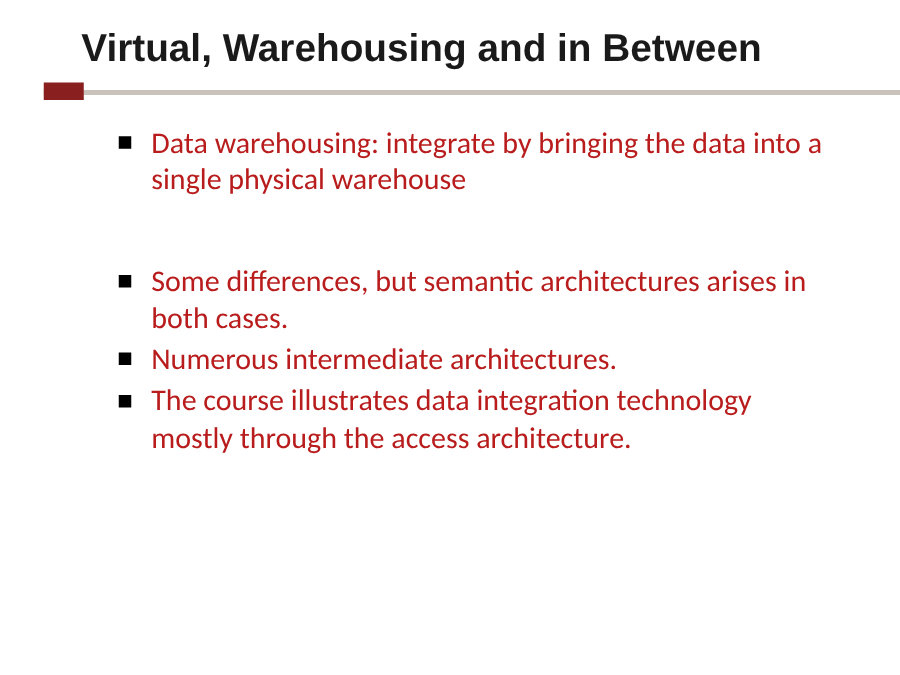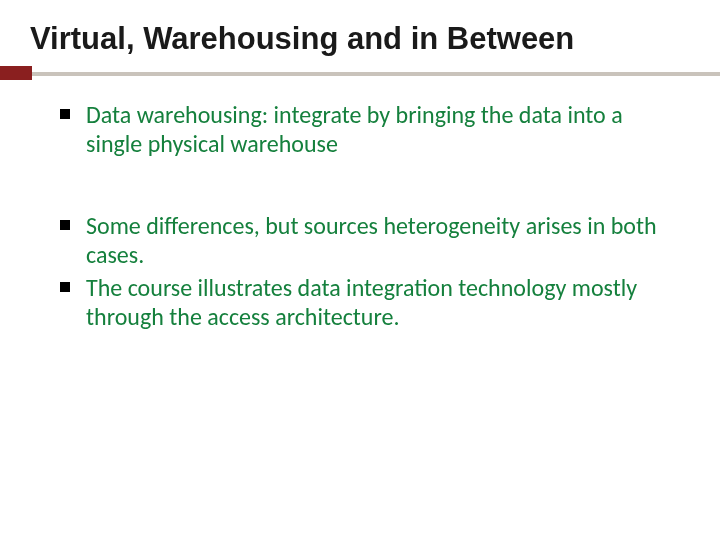--- a/index.html
+++ b/index.html
@@ -10,20 +10,21 @@
     background: #fff;
     font-family: Calibri, "Segoe UI", Arial, sans-serif;
     color: #000;
     overflow: hidden;
   }
   .slide {
     position: relative;
     width: 720px;
     height: 540px;
     box-sizing: border-box;
+    padding-left: 35px;
   }
   .title-wrap {
     padding: 22px 30px 0 30px;
   }
   .title {
     font-family: Arial, "Helvetica Neue", sans-serif;
     font-weight: 700;
     font-size: 31px;
     color: #1a1a1a;
     letter-spacing: 0px;
@@ -57,21 +58,21 @@
     list-style: none;
     margin: 0;
     padding: 0;
   }
   ul.bullets > li {
     position: relative;
     padding-left: 26px;
     font-size: 24px;
     line-height: 1.22;
     margin-bottom: 4px;
-    color: #15803d;
+    color: #b91c1c;
   }
   ul.bullets > li::before {
     content: "";
     position: absolute;
     left: 0;
     top: 0.38em;
     width: 10px;
     height: 10px;
     background: #000;
   }
@@ -97,21 +98,24 @@
     <ul class="bullets">
       <li>
         <span>Data warehousing: integrate by bringing the data into a single physical warehouse</span>
       </li>
     </ul>
 
     <div class="gap"></div>
 
     <ul class="bullets">
       <li>
-        <span>Some differences, but sources heterogeneity arises in both cases.</span>
+        <span>Some differences, but semantic architectures arises in both cases.</span>
+      </li>
+      <li>
+        <span>Numerous intermediate architectures.</span>
       </li>
       <li>
         <span>The course illustrates data integration technology mostly through the access architecture.</span>
       </li>
     </ul>
   </div>
 
 </div>
 
 </body></html>

